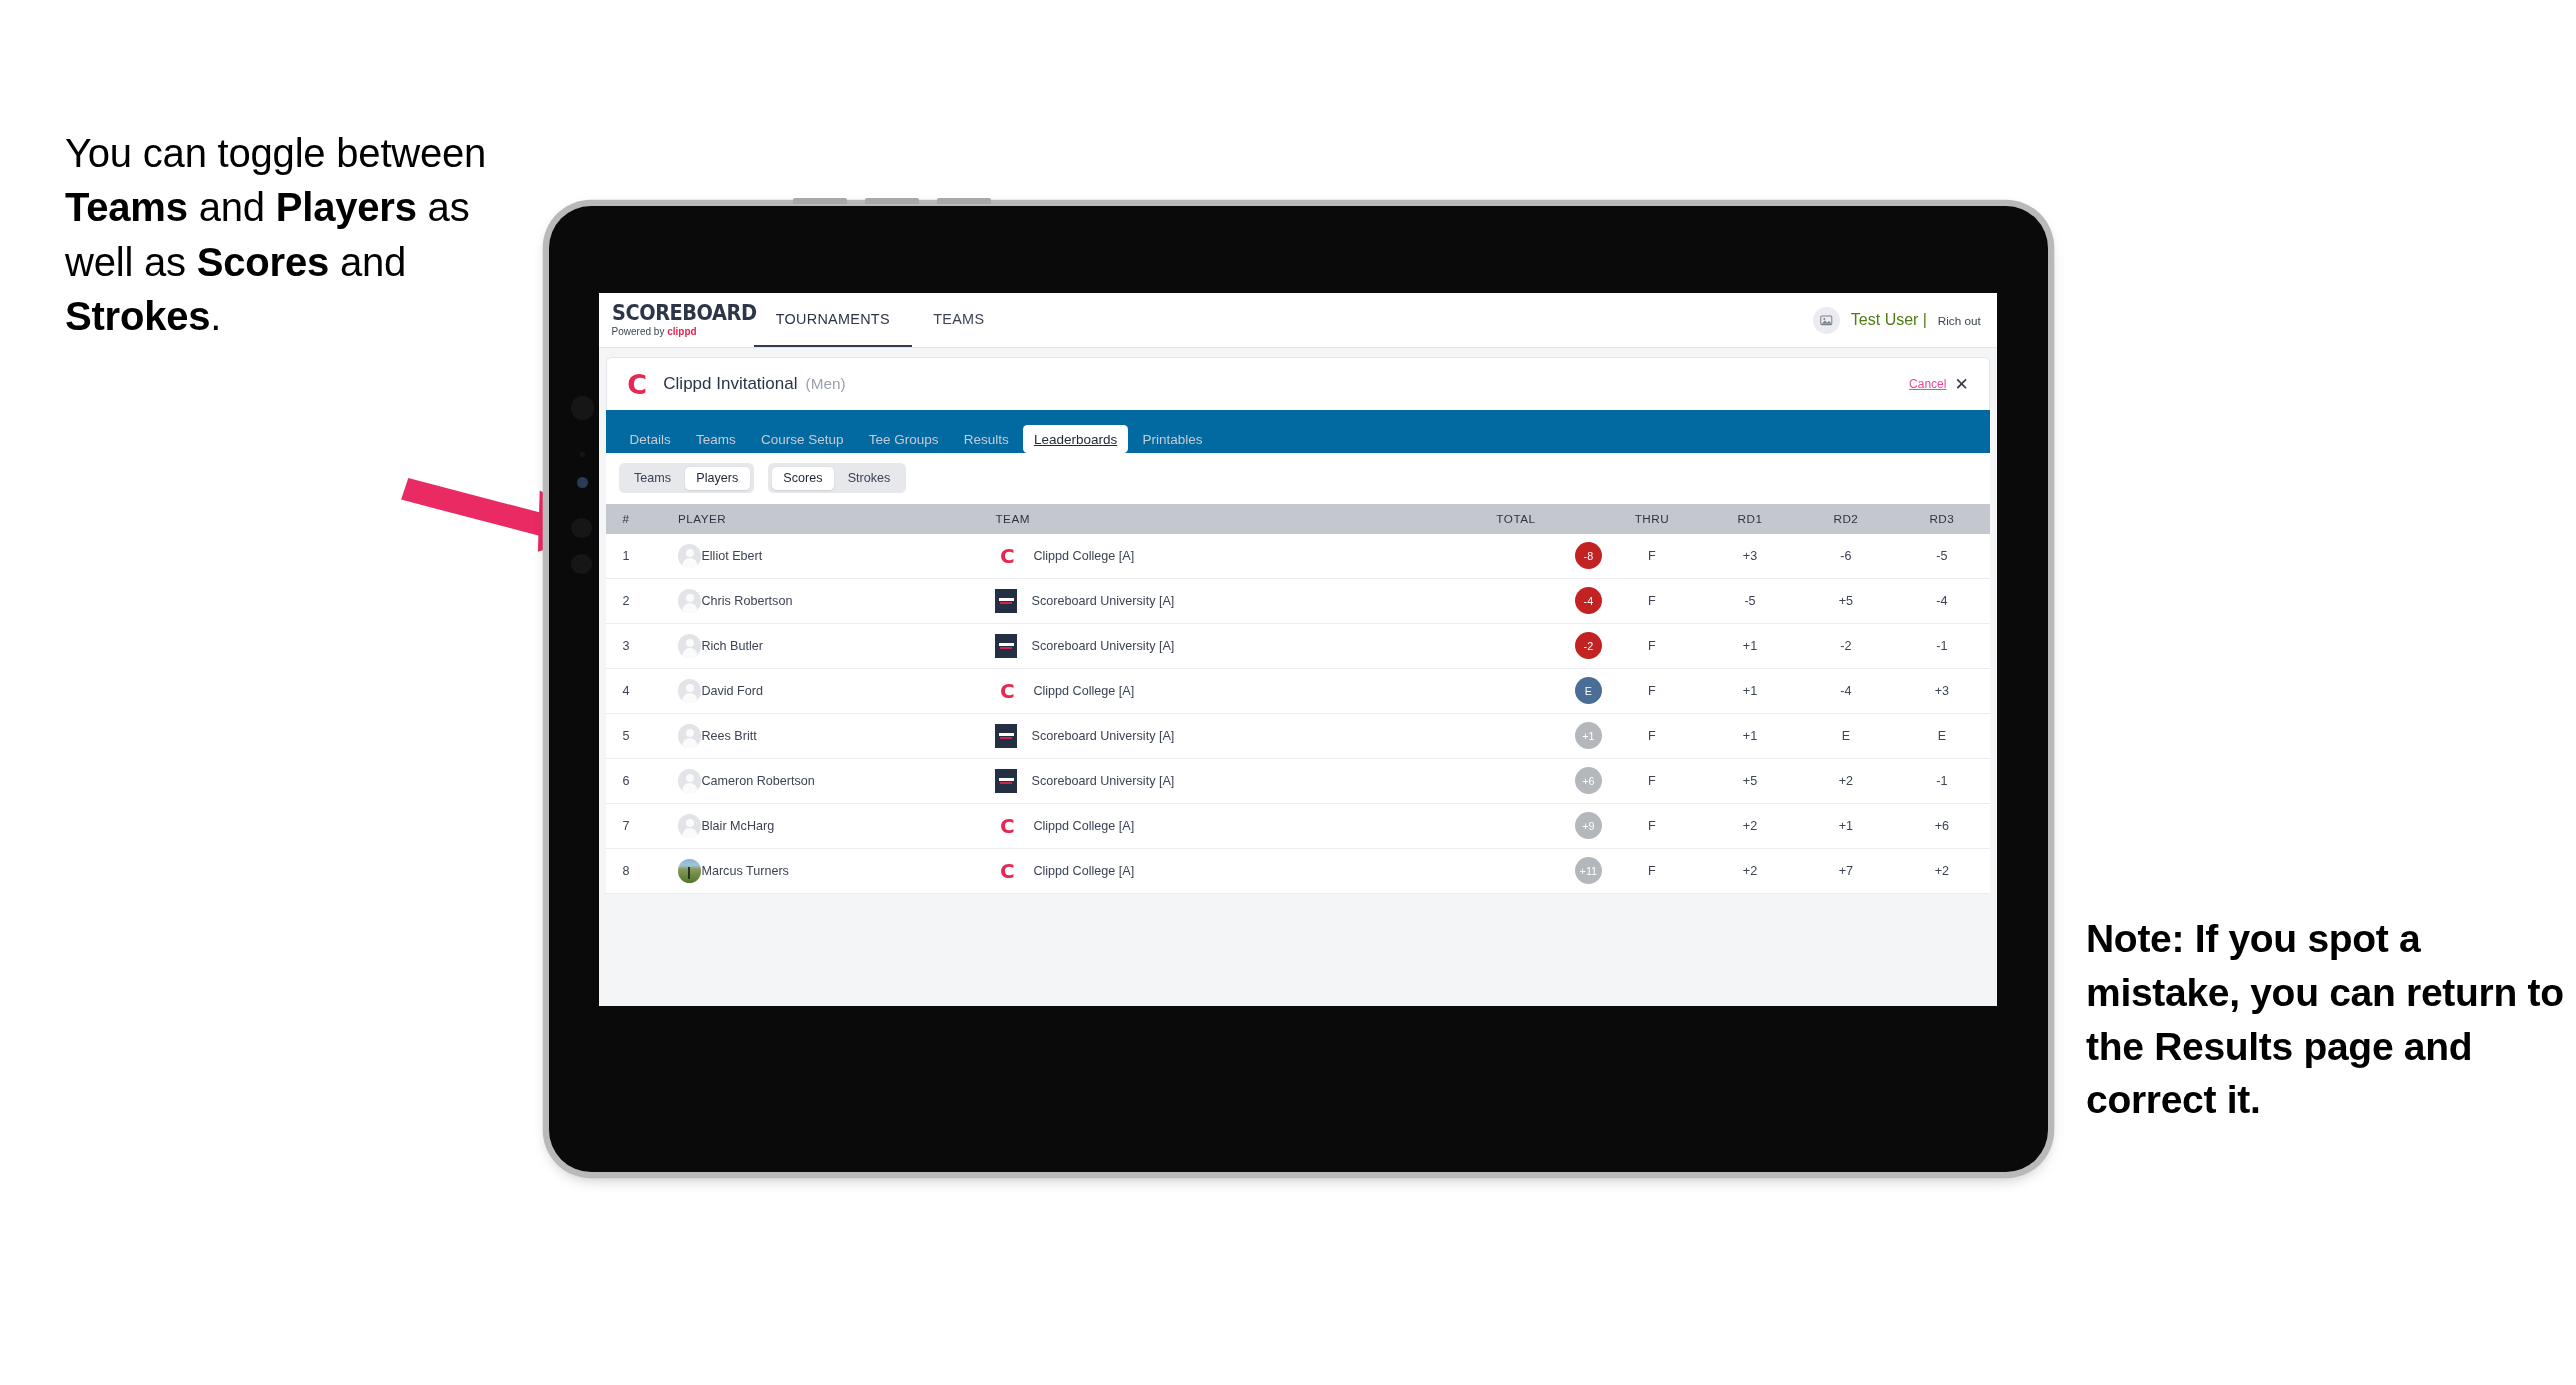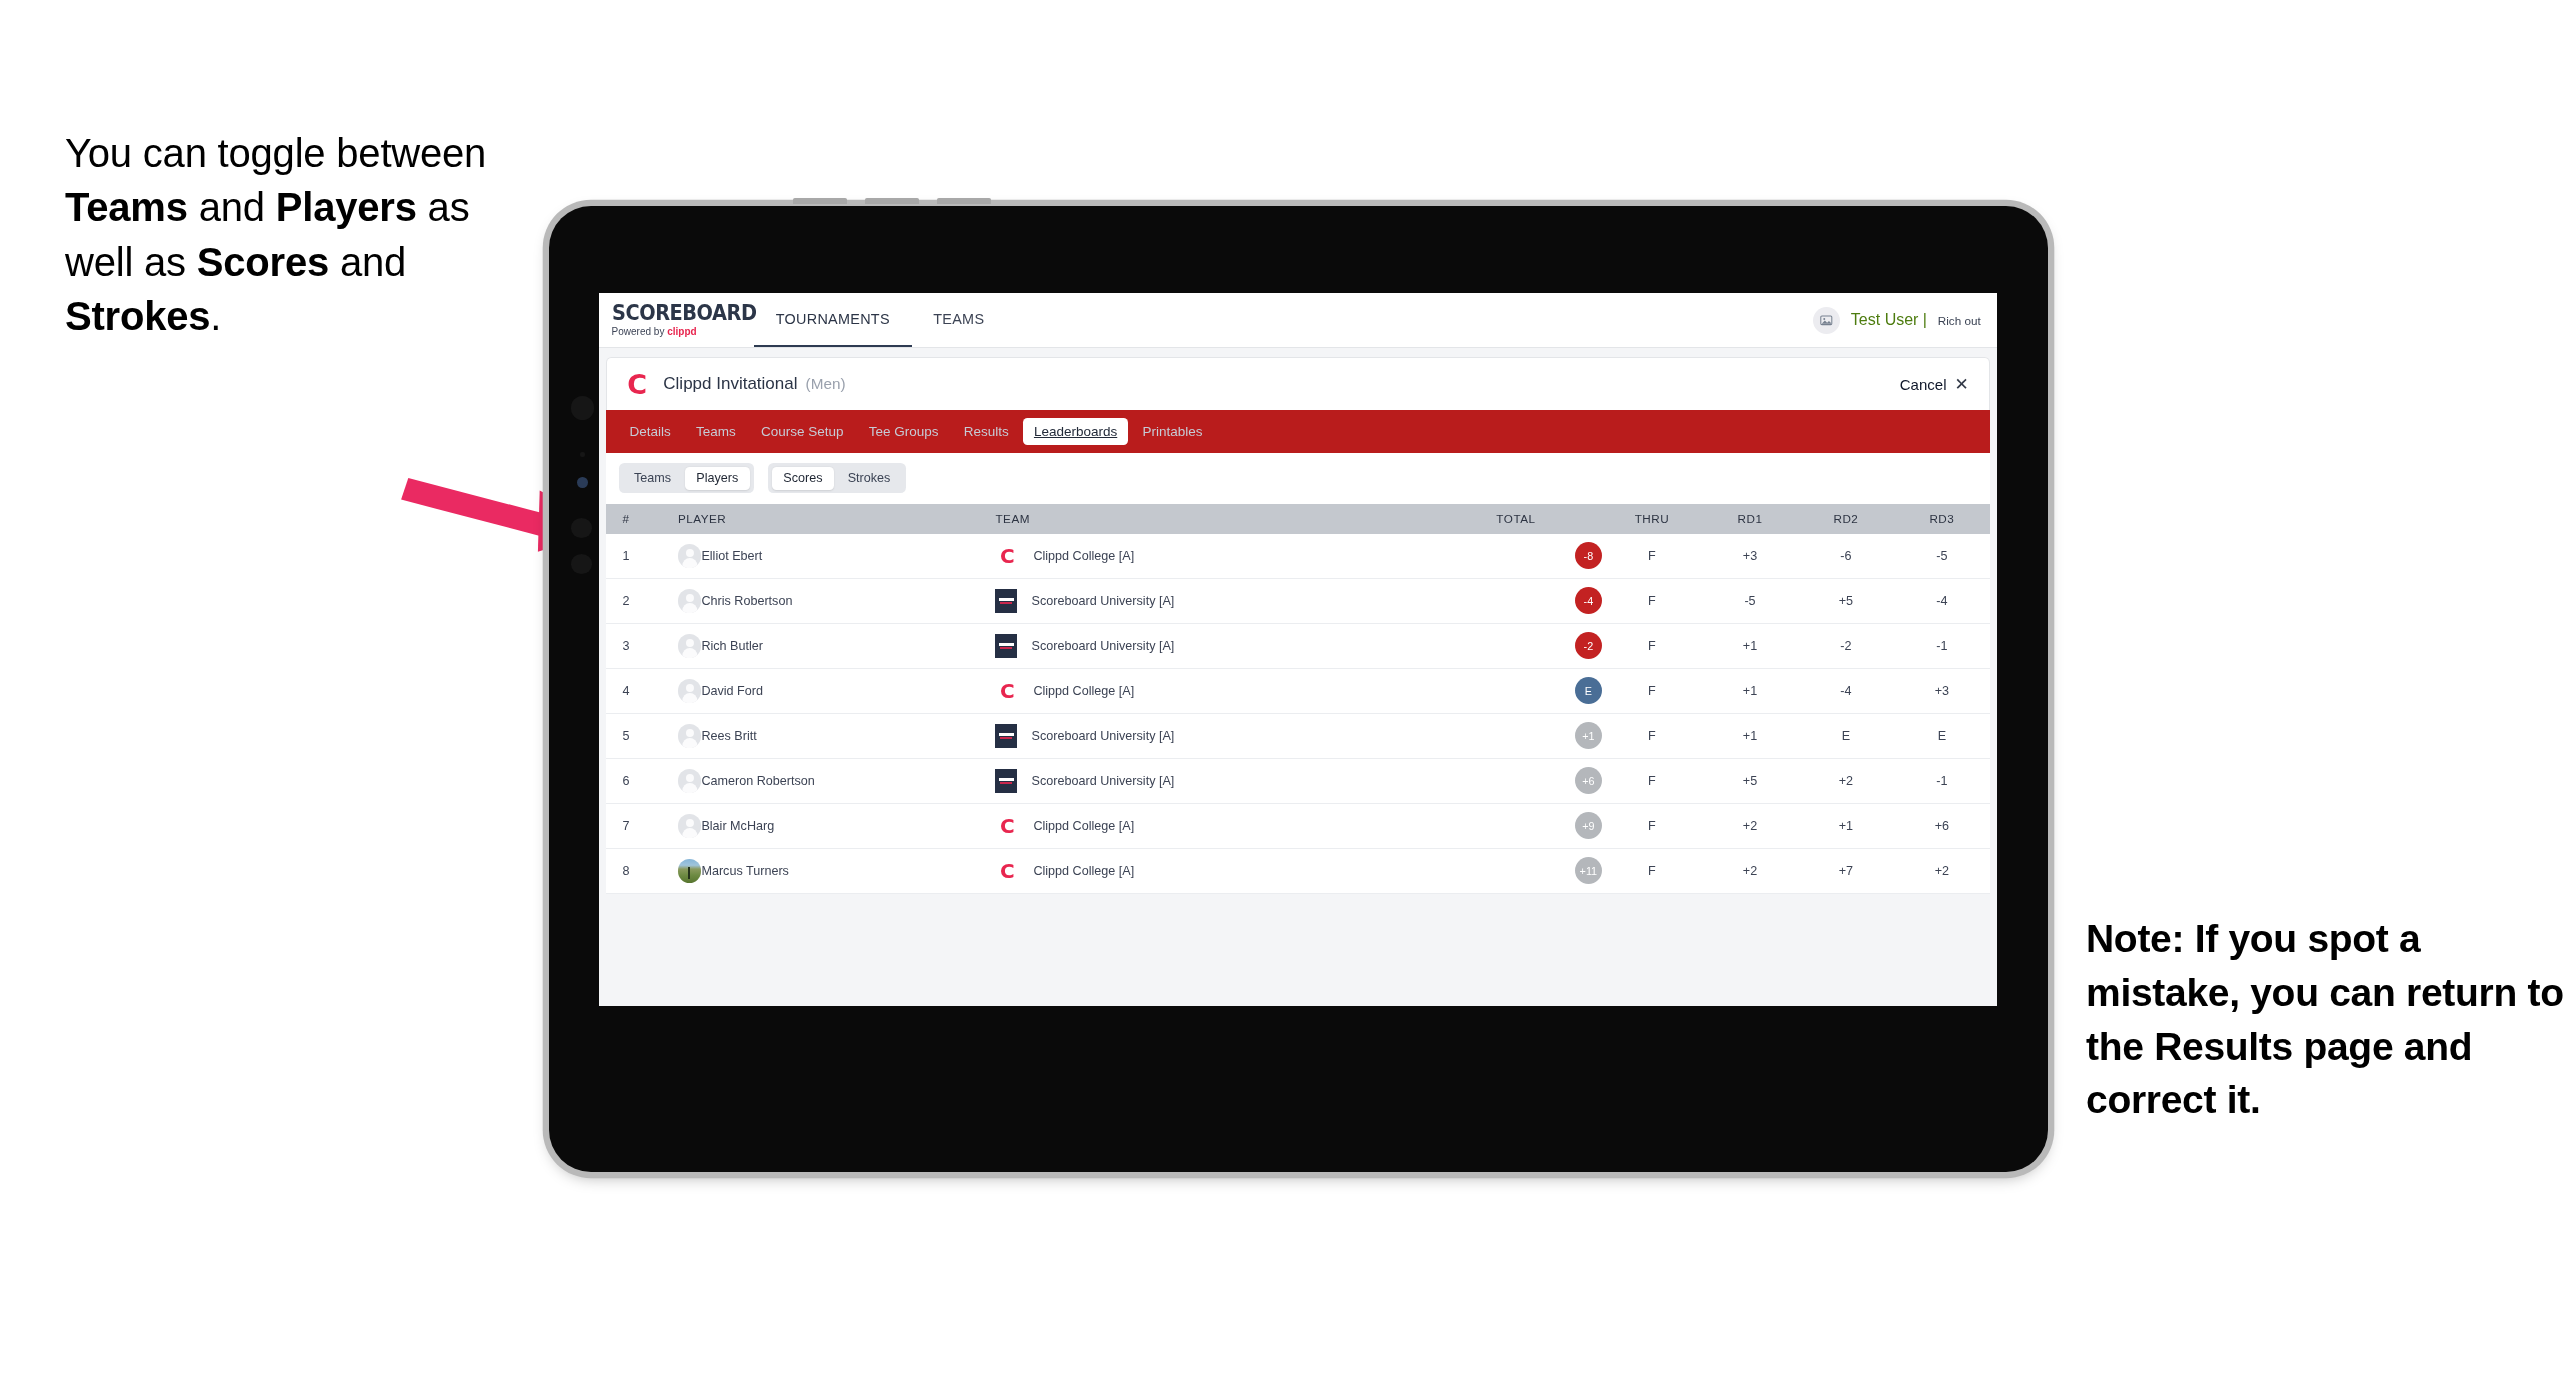--- a/index.html
+++ b/index.html
@@ -193,29 +193,29 @@
     color: #9aa1ad;
     margin-left: 8.1px;
   }
   .cancel-wrap {
     margin-left: auto;
     display: flex;
     align-items: center;
     gap: 8.1px;
     cursor: pointer;
   }
-  .cancel-text { font-size: 15px; color: #0f172a; }
+  .cancel-text { font-size: 12px; color: #ec4899; text-decoration: underline; }
   .cancel-x { font-size: 17px; color: #333a48; line-height: 1; }
 
   
   .subnav {
-    background: #b91c1c;
+    background: #0369a1;
     height: 43px;
     display: flex;
-    align-items: center;
+    align-items: flex-end;
     padding: 0 12.6px;
     gap: 3.6px;
   }
   .subnav-item {
     font-size: 13.5px;
     color: #c6cbd5;
     padding: 6.3px 10.8px;
     border-radius: 4.5px;
     cursor: pointer;
     white-space: nowrap;

